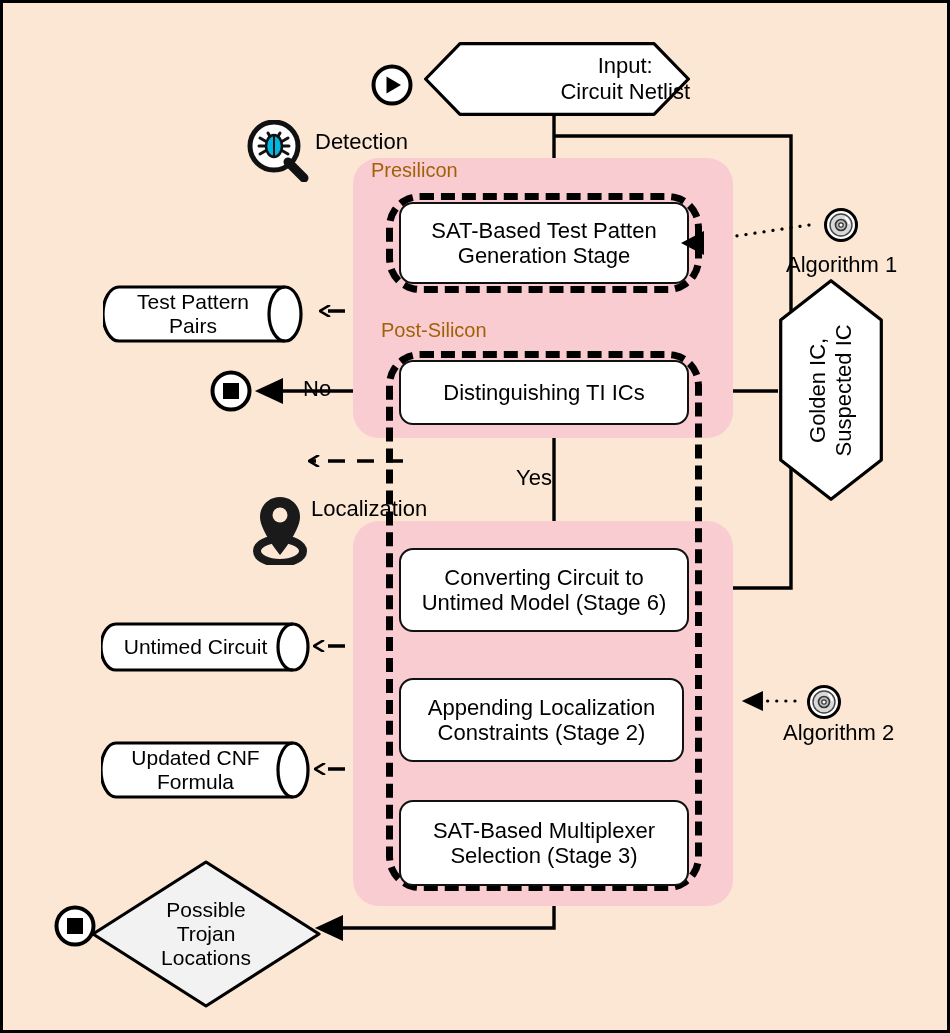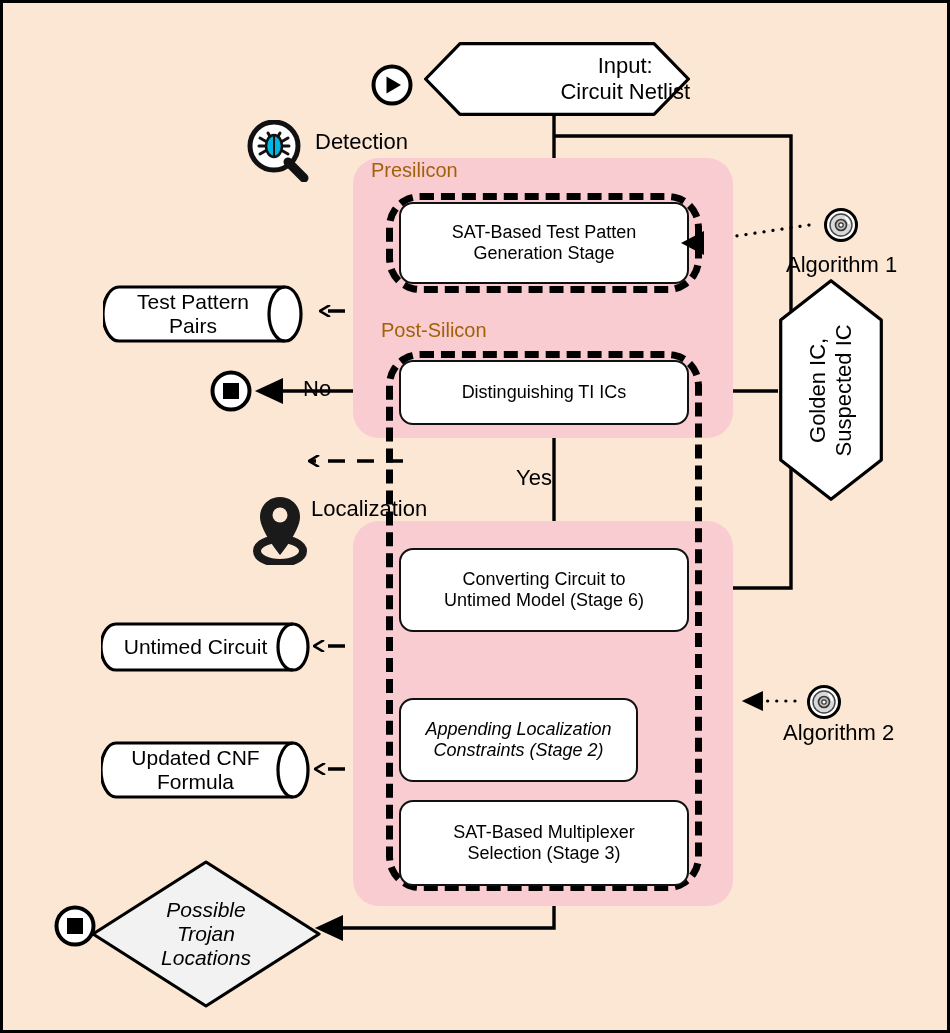--- a/index.html
+++ b/index.html
@@ -54,21 +54,21 @@
     z-index:4;
   }
   .grp.presilicon{ border:7px dashed #000; }
   .grp.postsilicon{ border:7px dashed #000; border-radius:34px; }
 
   
   .proc{
     background:#fff;
     border:2.5px solid #111;
     border-radius:14px;
-    font-size:18px;
+    font-size:22px;
     z-index:8;
     padding:4px 0;
     text-align:center;
   }
   .hexwrap{ position:absolute; z-index:8; }
   .hexwrap svg{ position:absolute; left:0; top:0; }
   .hexwrap .htext{
     position:absolute; left:0; top:0; width:100%; height:100%;
     display:flex; align-items:center; justify-content:flex-end;
     text-align:center; font-size:22px; line-height:1.18;
@@ -93,21 +93,21 @@
   .cyl{ position:absolute; z-index:8; }
   .cyl svg{ position:absolute; left:0; top:0; }
   .cyl .ctext{
     position:absolute; left:0; top:0; width:100%; height:100%;
     display:flex; align-items:center; justify-content:center;
     text-align:center; font-size:21px; line-height:1.15;
     padding-right:20px; box-sizing:border-box;
   }
 
   
-  .dia{ position:absolute; z-index:8;font-style:italic; }
+  .dia{ position:absolute; z-index:8; }
   .dia svg{ position:absolute; left:0; top:0; }
   .dia .dtext{
     position:absolute; left:0; top:0; width:100%; height:100%;
     display:flex; align-items:center; justify-content:center;
     text-align:center; font-size:21px; line-height:1.15;
   }
 
   
   .badge{ position:absolute; z-index:9; }
 
@@ -244,21 +244,21 @@
     </div>
   </div>
 
   <div class="node proc" style="left:396px; top:545px; width:290px; height:84px;">
     <div>
       <div>Converting Circuit to</div>
       <div>Untimed Model (Stage 6)</div>
     </div>
   </div>
 
-  <div class="node proc" style="left:396px; top:695px; width:239px; height:84px;font-style:italic;">
+  <div class="node proc" style="left:396px; top:675px; width:285px; height:84px;">
     <div>
       <div>Appending Localization</div>
       <div>Constraints (Stage 2)</div>
     </div>
   </div>
 
   <div class="node proc" style="left:396px; top:797px; width:290px; height:86px;">
     <div>
       <div>SAT-Based Multiplexer</div>
       <div>Selection (Stage 3)</div>

